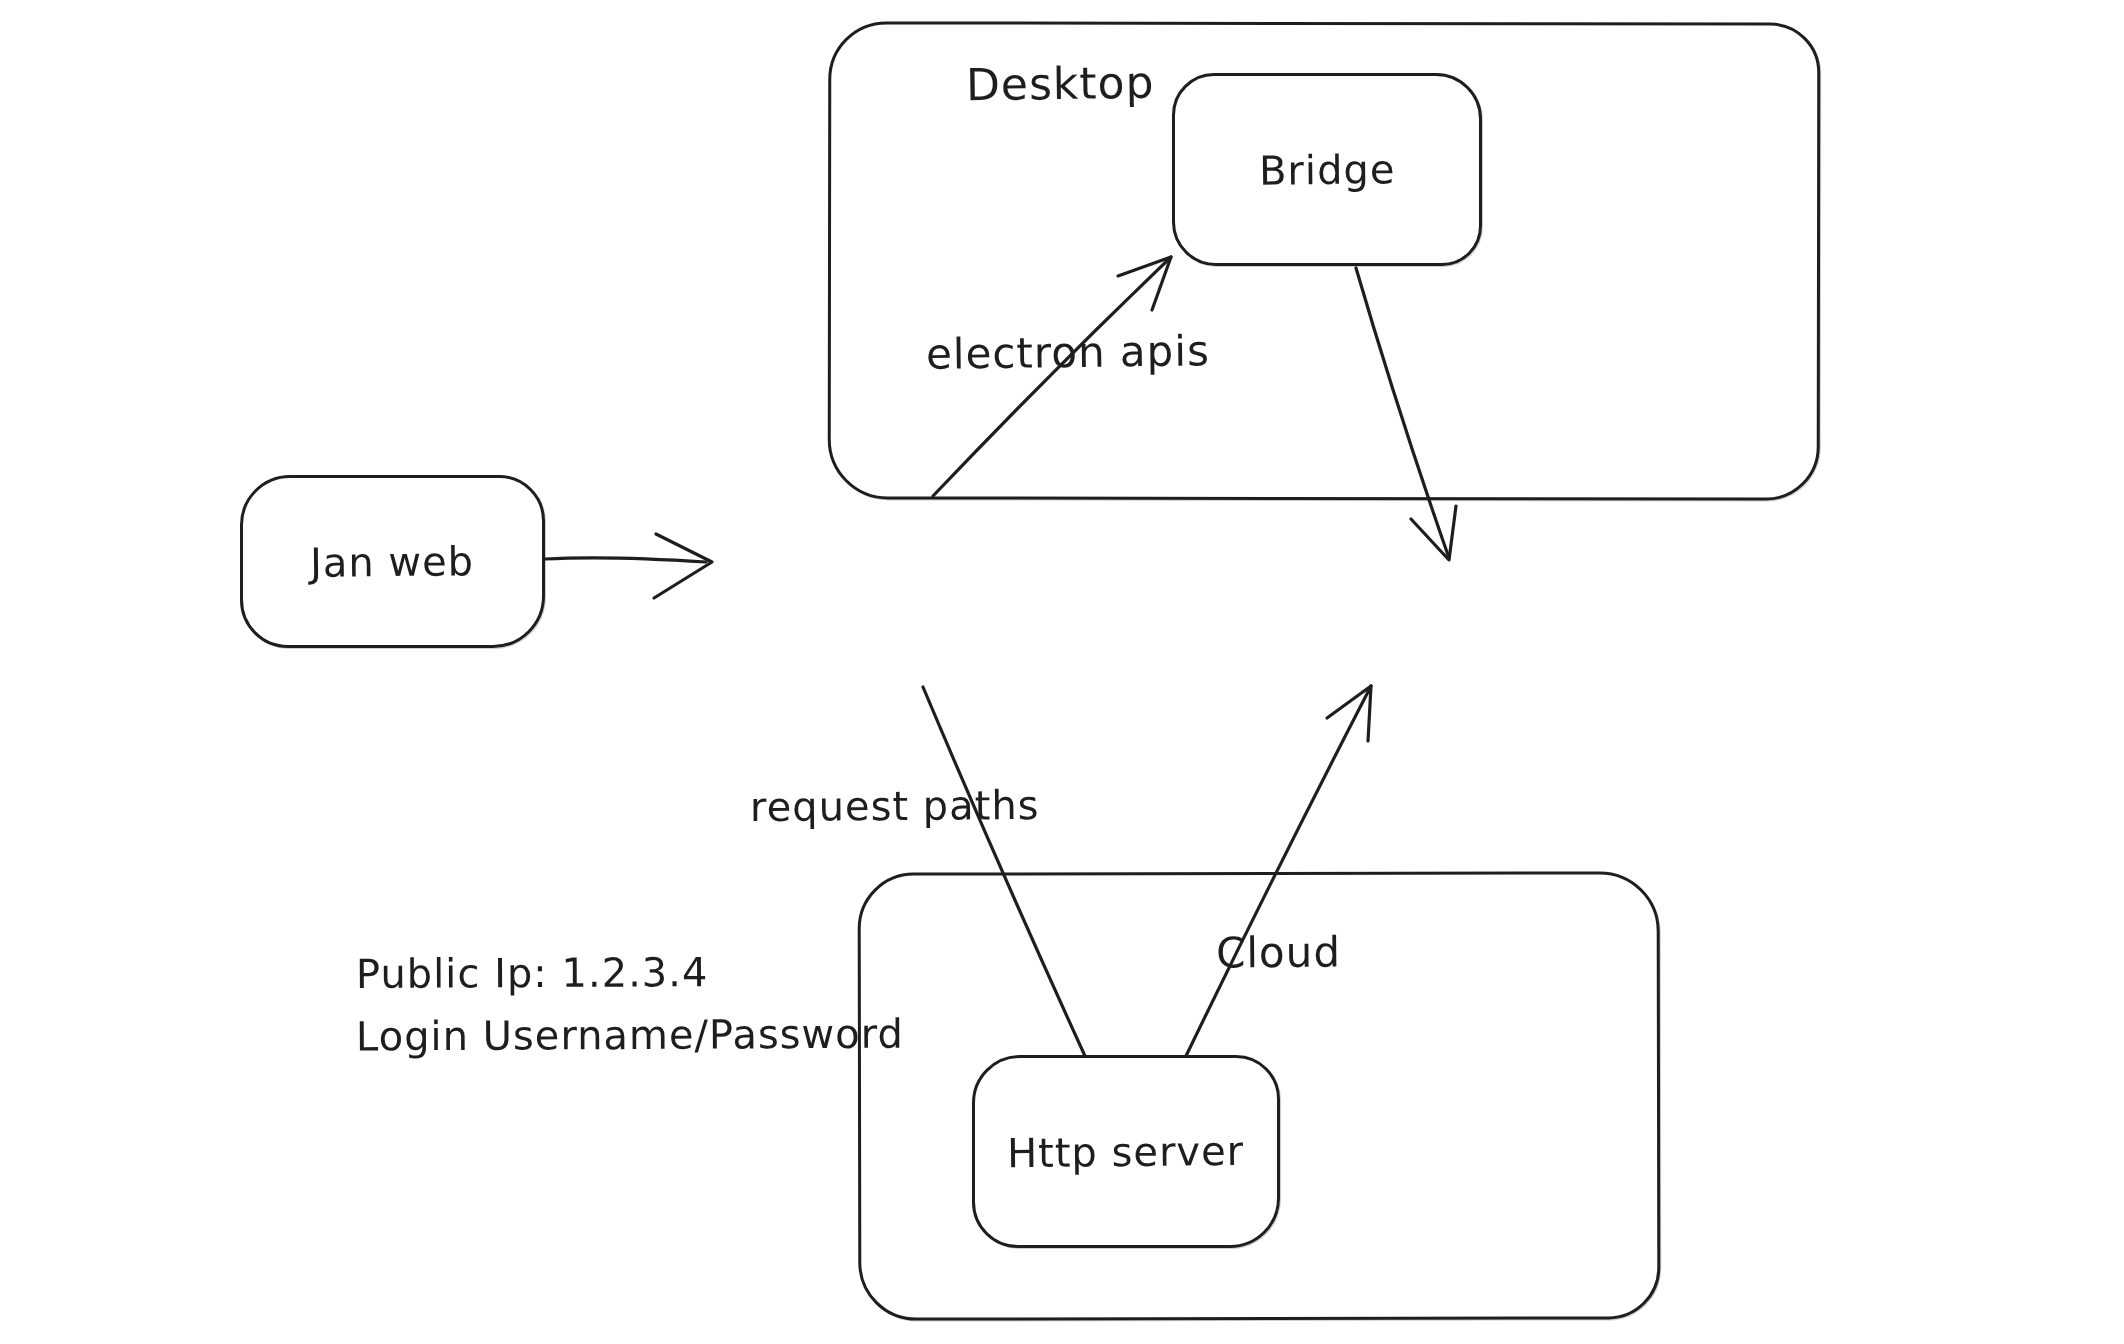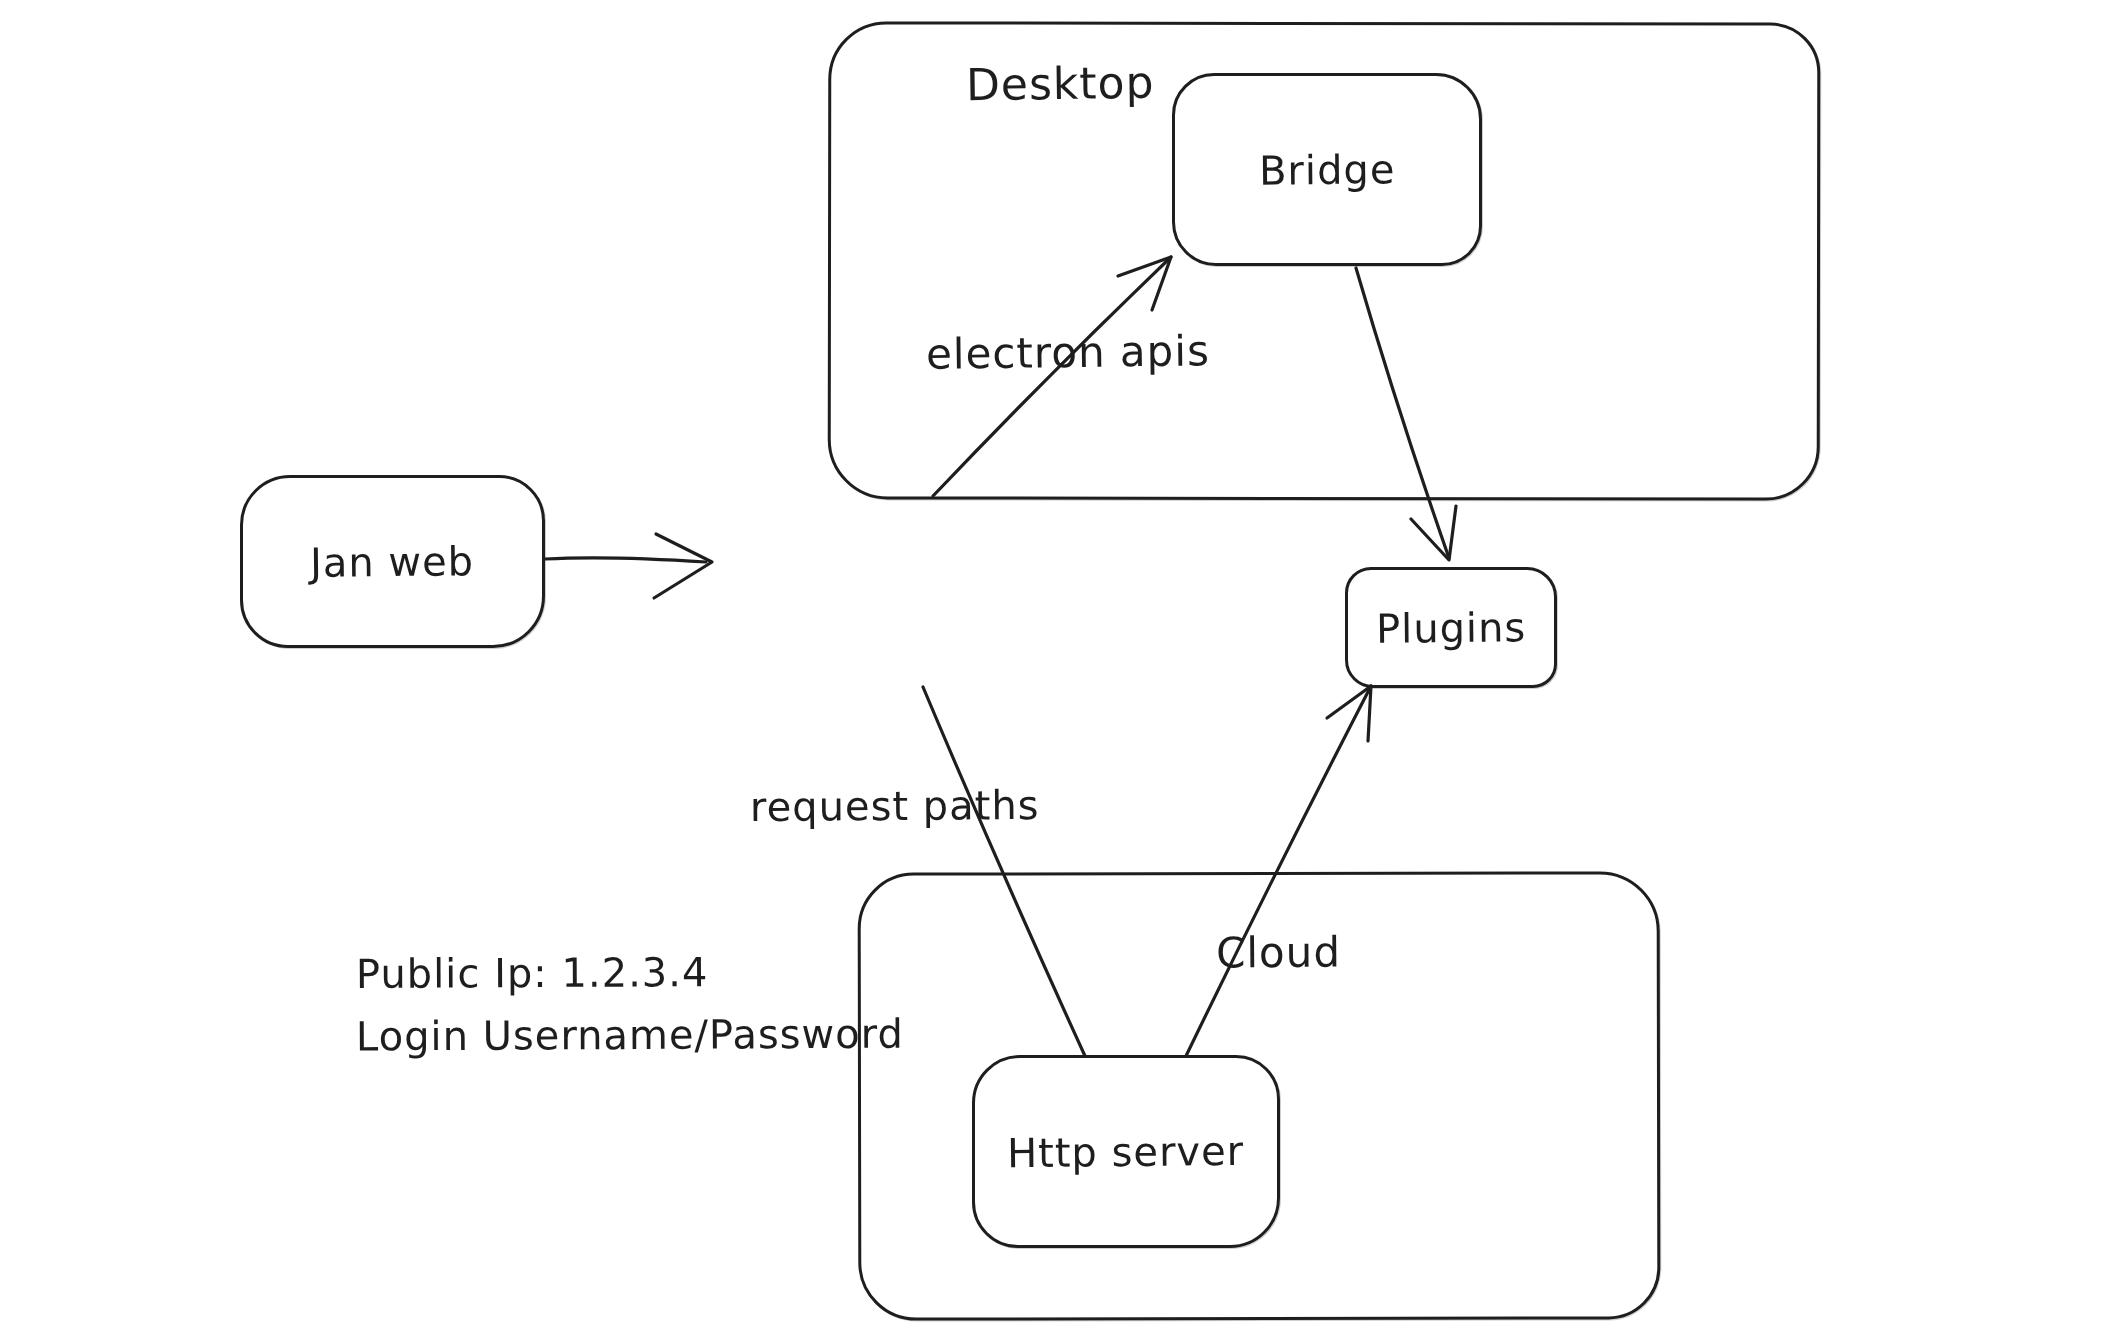--- a/index.html
+++ b/index.html
@@ -76,23 +76,20 @@
 
   <div class="shape" id="desktop"></div>
   <div class="shape" id="cloud"></div>
 
   <div class="shape node" id="jan-web">
     <span class="node-label">Jan web</span>
   </div>
   <div class="shape node" id="bridge">
     <span class="node-label">Bridge</span>
   </div>
-  <div class="shape node" id="plugins">
-    <span class="node-label">Plugins</span>
-  </div>
   <div class="shape node" id="http-server">
     <span class="node-label">Http server</span>
   </div>
 
   <svg class="edges" viewBox="0 0 2124 1344">
 
     <path d="M545,559 C600,556 660,559 706,562"></path>
     <path d="M656,534 L712,562 L654,598"></path>
 
     <path d="M933,496 Q1050,373 1171,257"></path>

